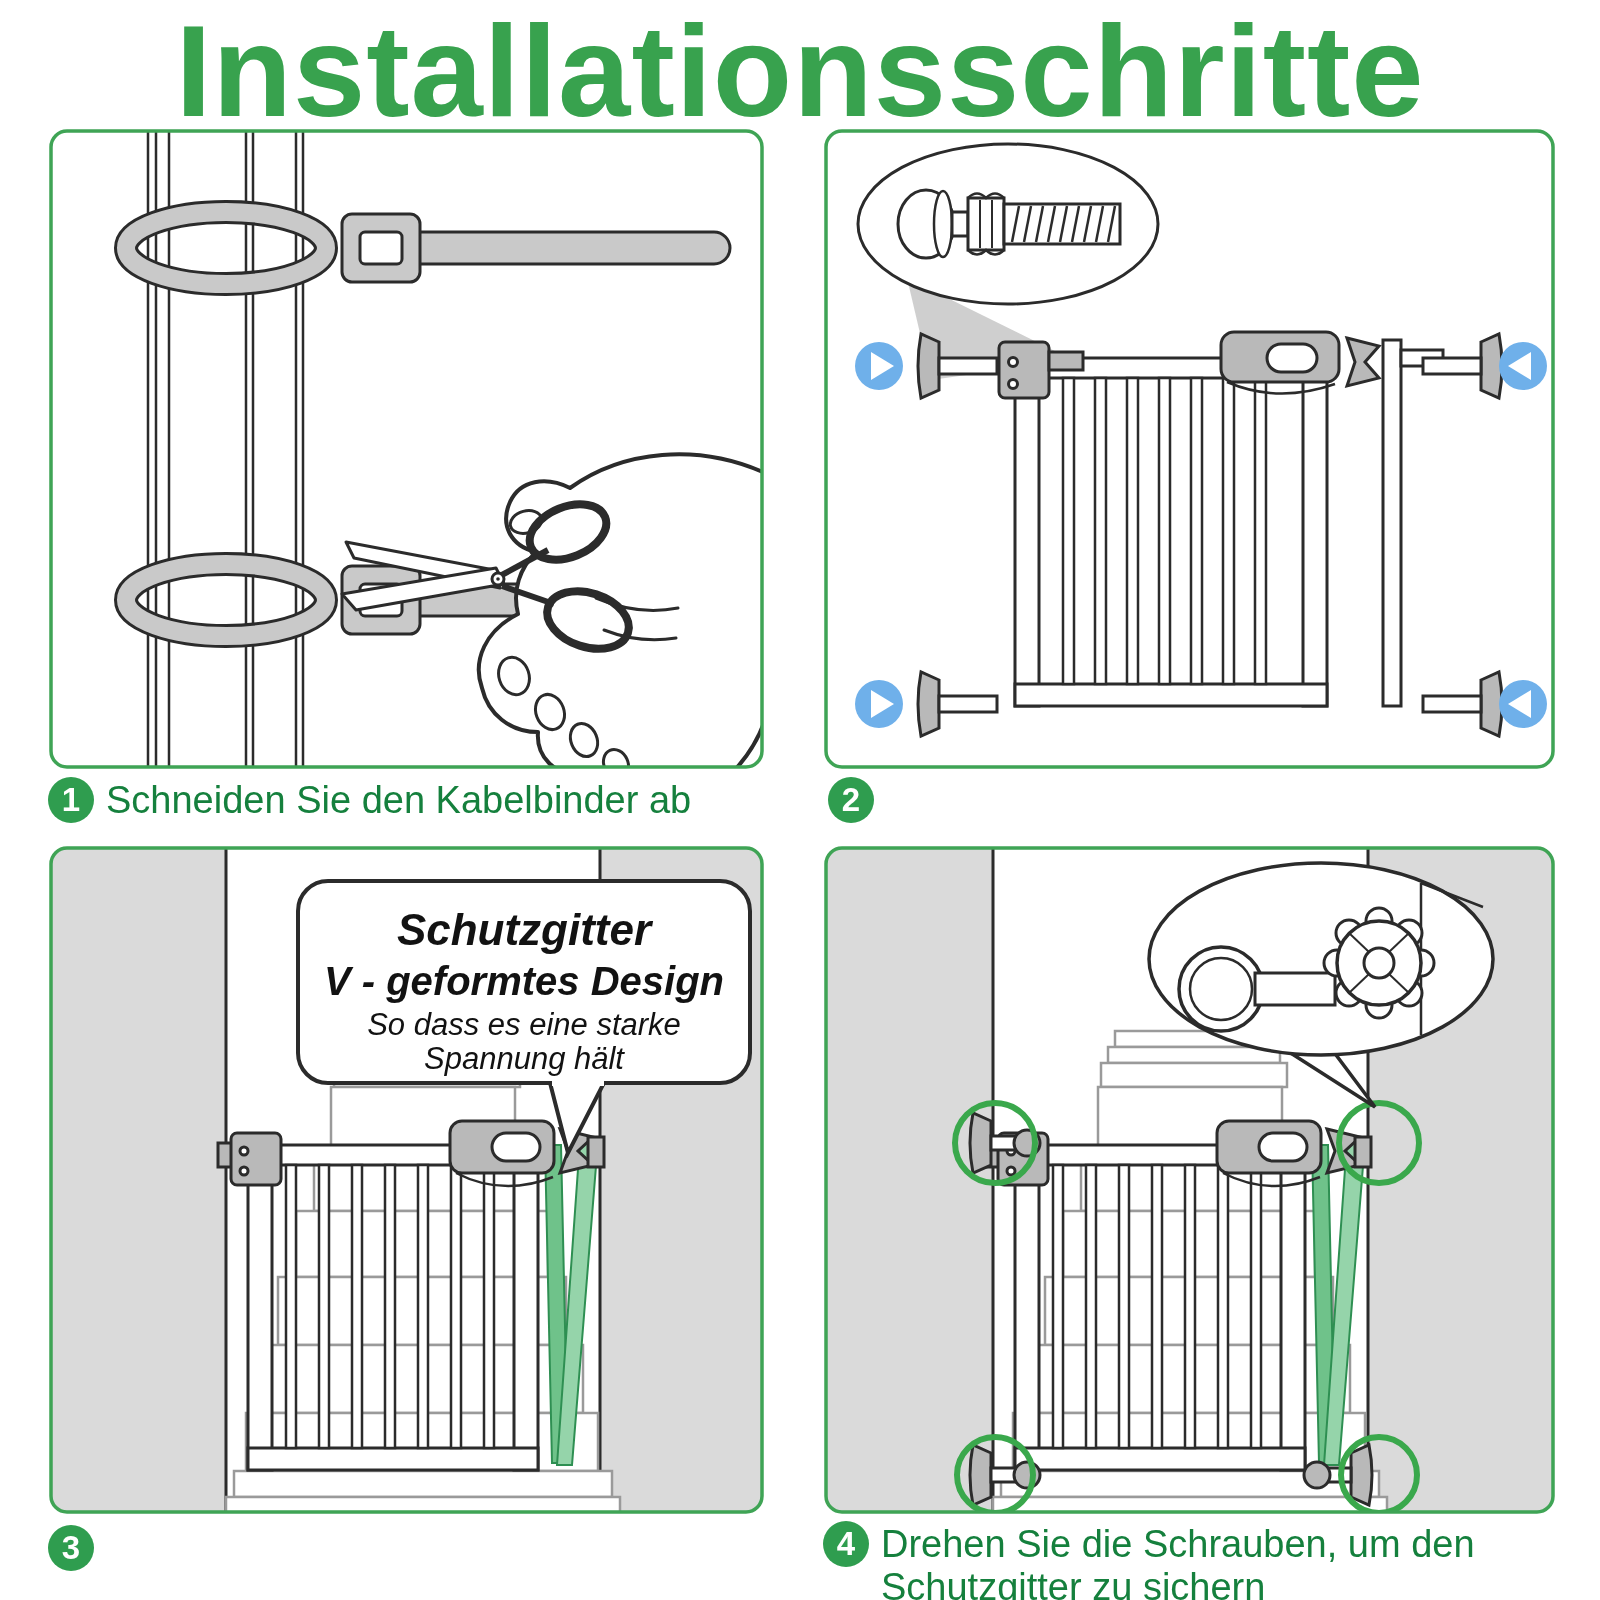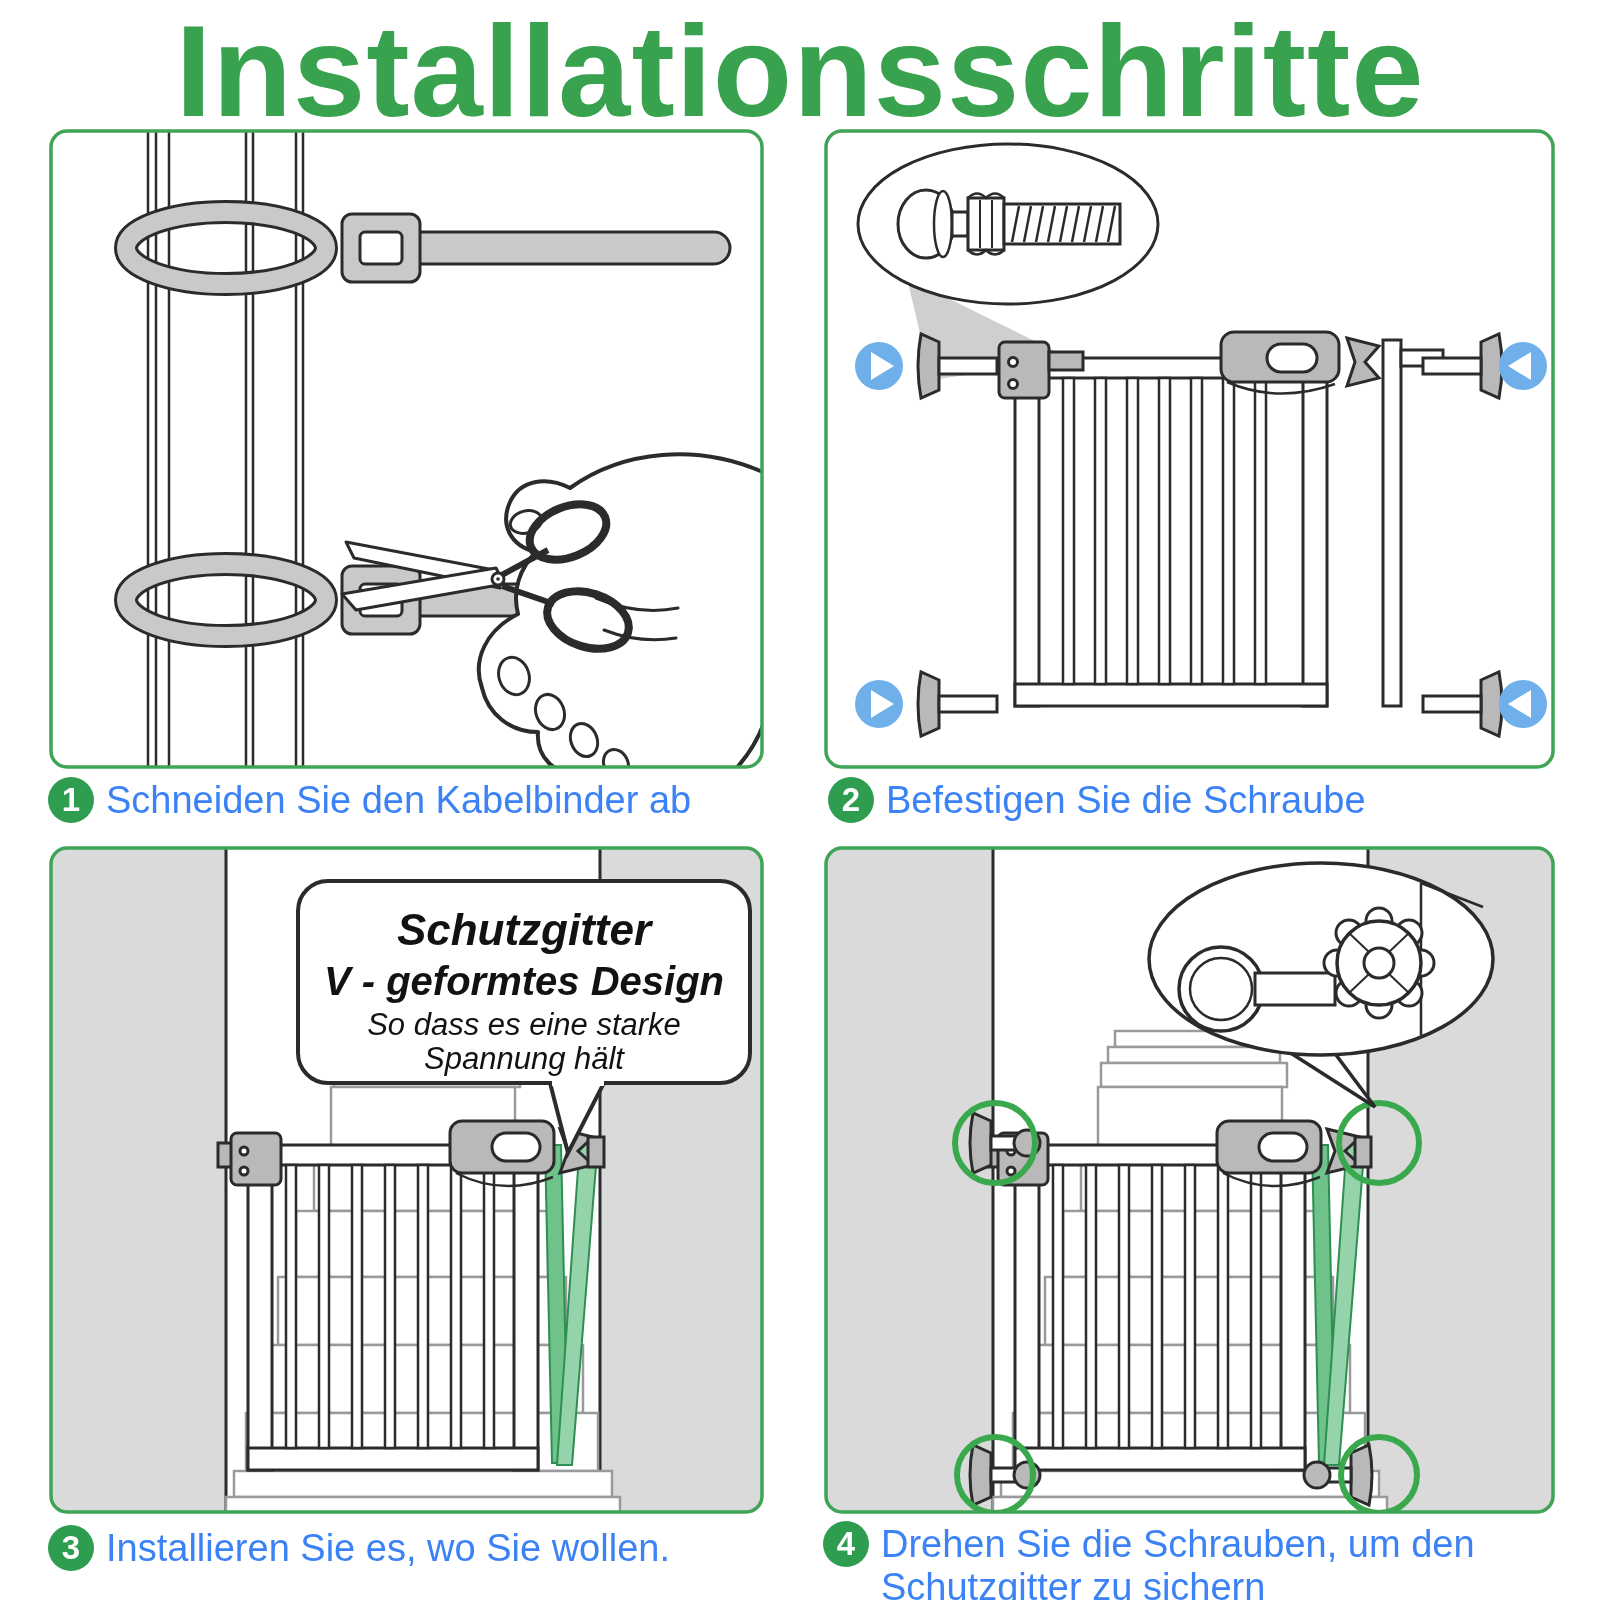--- a/index.html
+++ b/index.html
@@ -7,21 +7,21 @@
         font-family:"Liberation Sans","DejaVu Sans",sans-serif;}
   .title{position:absolute;top:-4px;left:0;width:1600px;text-align:center;
          font-size:130px;font-weight:bold;letter-spacing:1px;color:#38a24e;
          white-space:nowrap;}
   .panel{position:absolute;}
   .panel svg{display:block;width:100%;height:100%;}
   .caption{position:absolute;display:flex;align-items:flex-start;gap:12px;}
   .stepnum{flex:0 0 auto;width:46px;height:46px;border-radius:50%;background:#2f9d4f;
            color:#fff;font-size:33px;font-weight:bold;display:flex;align-items:center;
            justify-content:center;margin-top:1px;}
-  .captext{font-size:38px;color:#3b82f6;line-height:1.12;padding-top:3px;}
+  .captext{font-size:38px;color:#15803d;line-height:1.12;padding-top:3px;}
   .cap4 .captext{max-width:620px;}
 </style>
 </head>
 <body>
 
 <div class="page">
 
   <div class="title">Installationsschritte</div>
 
   <div class="panel" style="left:48px;top:128px;width:717px;height:642px;">
@@ -348,24 +348,22 @@
       <rect x="3" y="3" width="727" height="664" rx="16" fill="none" stroke="#3fa455" stroke-width="3.5"></rect>
     </svg>
   </div>
 
   <div class="caption" style="left:48px;top:776px;">
     <span class="stepnum">1</span>
     <span class="captext">Schneiden Sie den Kabelbinder ab</span>
   </div>
   <div class="caption" style="left:828px;top:776px;">
     <span class="stepnum">2</span>
-    <span class="captext">Befestigen Sie die Schraube</span>
   </div>
   <div class="caption" style="left:48px;top:1524px;">
     <span class="stepnum">3</span>
-    <span class="captext">Installieren Sie es, wo Sie wollen.</span>
   </div>
   <div class="caption cap4" style="left:823px;top:1520px;">
     <span class="stepnum">4</span>
     <span class="captext">Drehen Sie die Schrauben, um den Schutzgitter zu sichern</span>
   </div>
 
 </div>
 
 </body></html>

